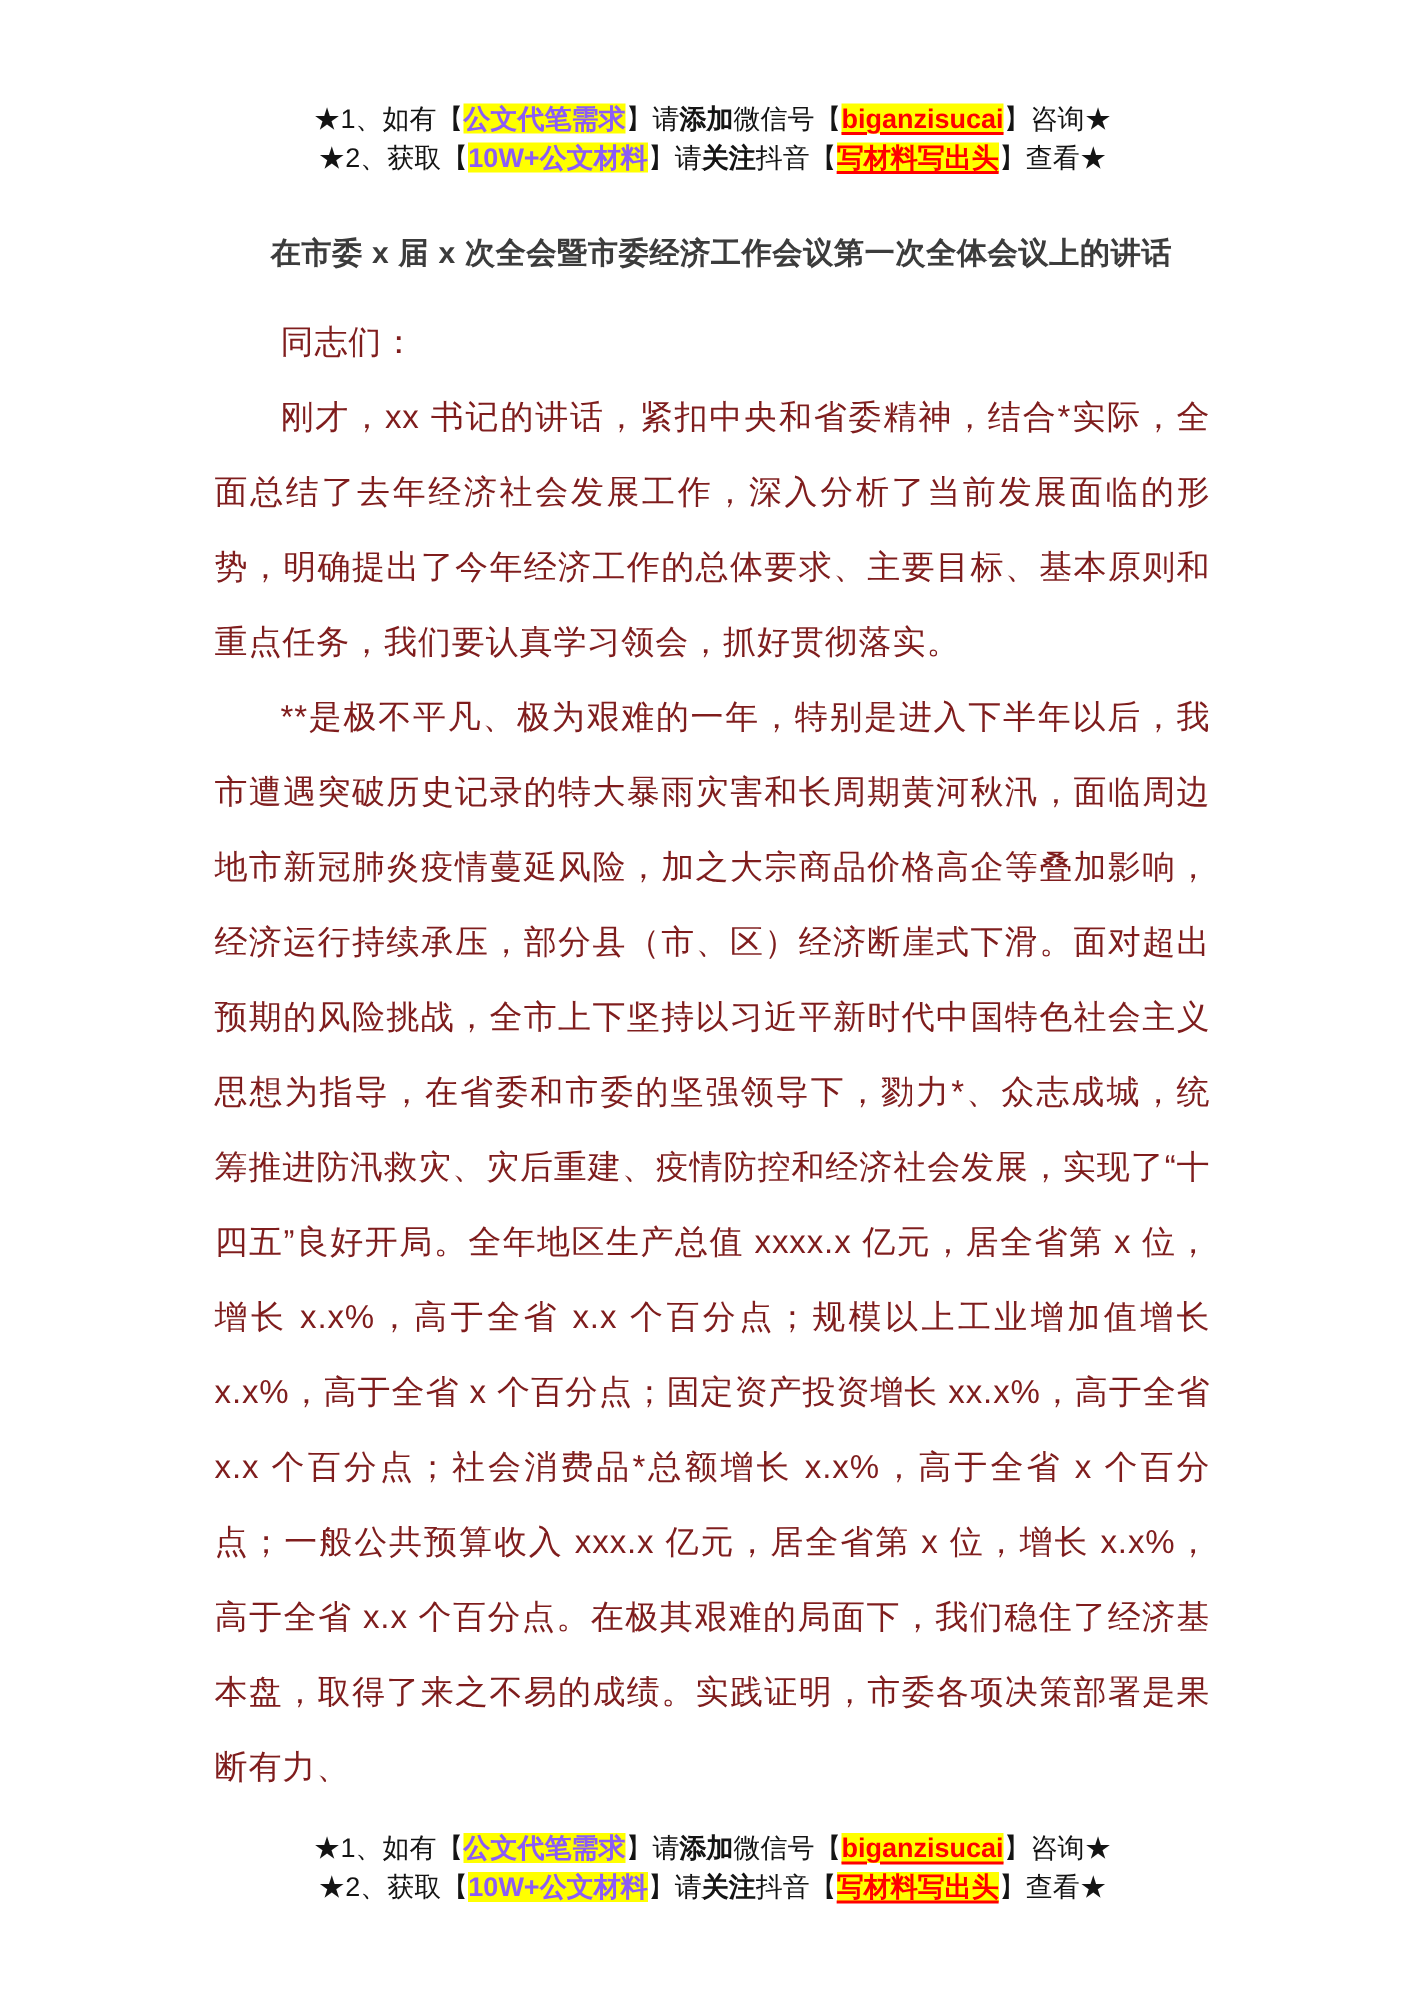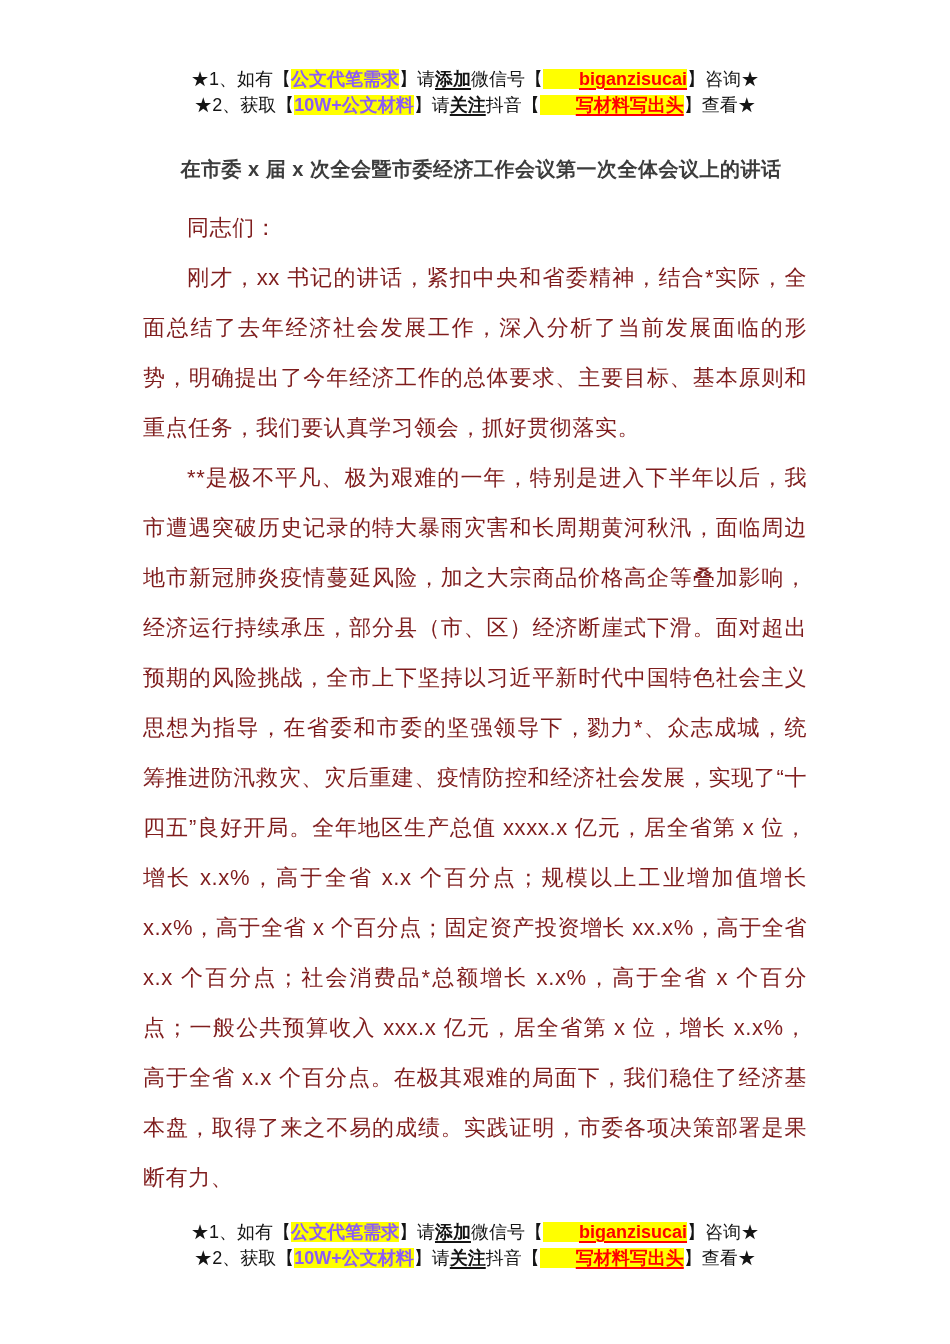--- a/index.html
+++ b/index.html
@@ -30,25 +30,23 @@
     color: #8b5cf6;
     background: #ffff00;
   }
   .seg.red-highlight-underline {
     font-weight: 700;
     color: #ff0000;
     background: #ffff00;
     text-decoration: underline;
     text-decoration-thickness: 2px;
     text-underline-offset: 3px;
-    padding-left: 36px;
   }
   .seg.bold-underline {
     font-weight: 700;
-    text-decoration: underline;
     text-decoration-thickness: 2px;
     text-underline-offset: 3px;
   }
   .doc-title {
     margin: 27px 0 0 12px;
     text-align: center;
     font-size: 20px;
     line-height: 48px;
     font-weight: 700;
     color: #3c3c3c;

